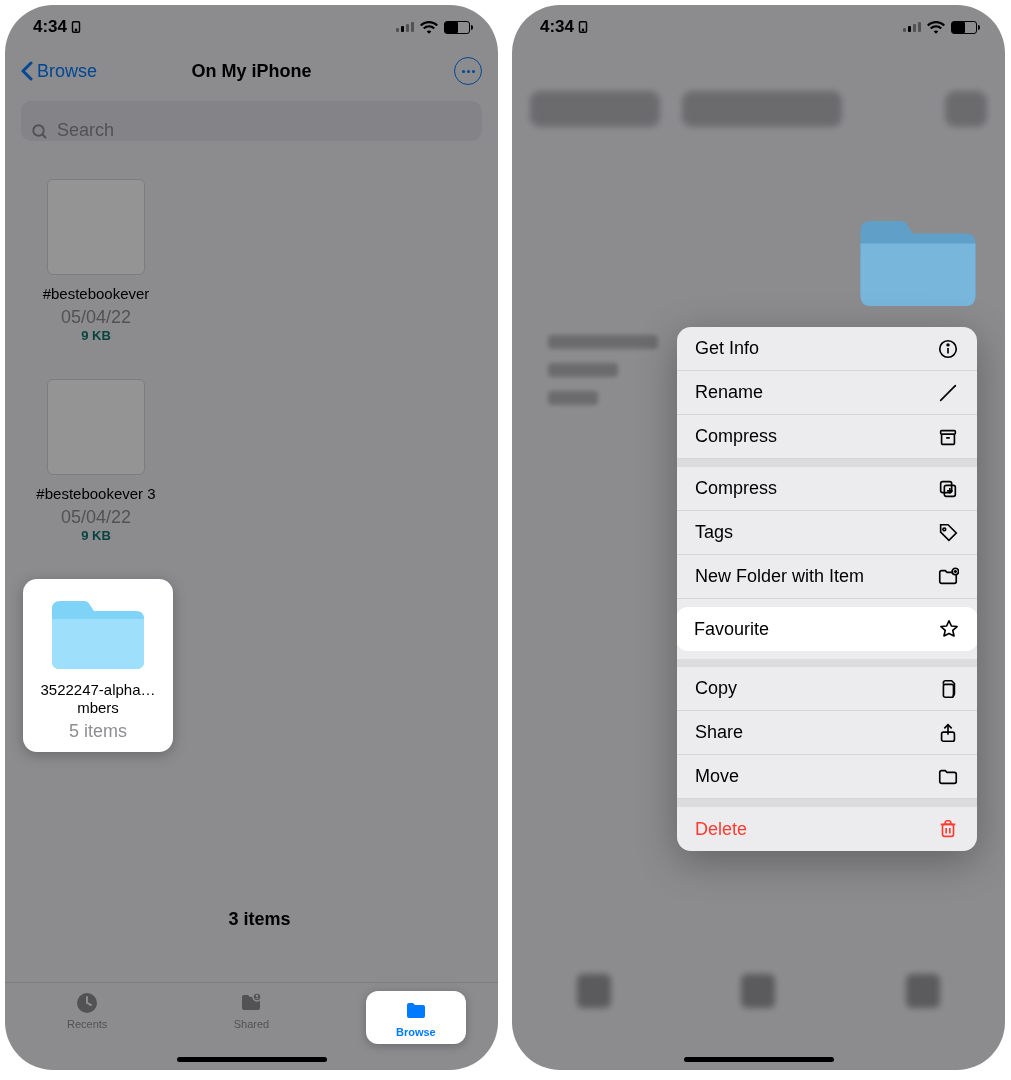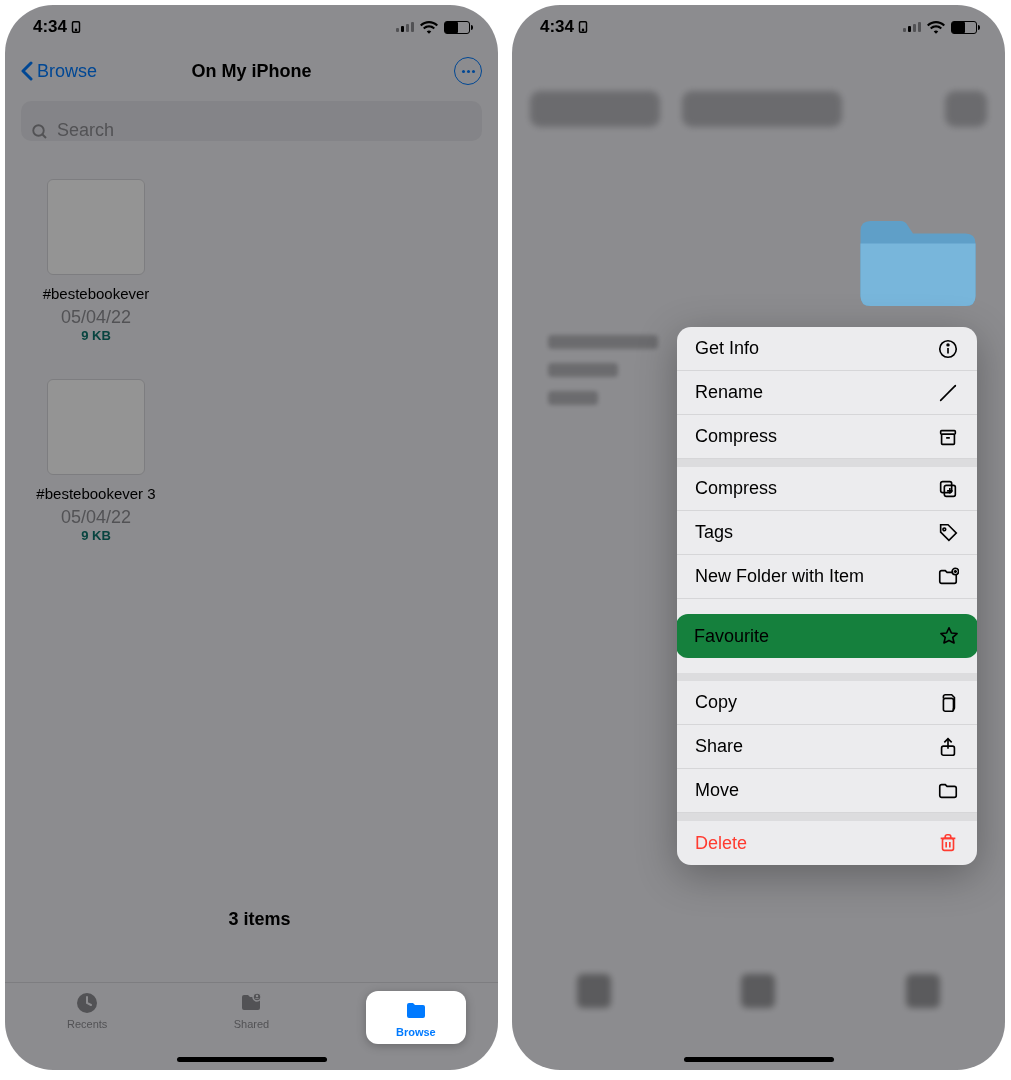--- a/index.html
+++ b/index.html
@@ -65,21 +65,21 @@
   .br3{width:42px;height:36px}
   .right-folder{ position:absolute; top:206px; right:22px; width:130px; height:100px; border-radius:10px;}
   .right-lines{position:absolute; top:330px; left:36px; display:flex; flex-direction:column; gap:14px;}
   .right-lines div{background:#b9b9be;border-radius:4px;height:14px;filter:blur(2px);}
 
   
   .menu { position:absolute; top:322px; left:165px; width:300px; background:#ececee; border-radius:14px; overflow:hidden; box-shadow:0 10px 40px rgba(0,0,0,.3);}
   .menu .row{ height:44px; display:flex; align-items:center; justify-content:space-between; padding:12px 18px; font-size:18px; color:#000; border-bottom:1px solid #d6d6d8;}
   .menu .sep{ height:8px; background:#dcdcde; }
   .menu .row:last-child{border-bottom:none;gap:32px;}
-  .menu .row.hl{ background:#15803d; border-radius:12px; margin:15px -1px; border-bottom:none; border-top:none;}
+  .menu .row.hl{ background:#ffffff; border-radius:12px; margin:8px -1px; border-bottom:none; border-top:none;}
   .menu .row.danger{ color:#ff3b30; }
   .menu svg{width:22px;height:22px;flex:0 0 22px;}
 
   .dim-tabbar{position:absolute; bottom:62px; left:0; right:0; display:flex; justify-content:space-around;}
   .dim-tab{width:34px;height:34px;background:rgba(0,0,0,.35);border-radius:6px;filter:blur(3px);}
 
   
   .phone.right .home-ind{ background:#000; z-index:5;}
   .phone.right .menu, .phone.right .right-folder{ z-index:3;}
   .phone.right .dim{ z-index:2;}
@@ -144,20 +144,30 @@
       <div class="thumb"></div>
       <div class="name">#bestebookever</div>
       <div class="date">05/04/22</div>
       <div class="size">9 KB</div>
     </div>
     <div class="item">
       <div class="thumb"></div>
       <div class="name">#bestebookever 3</div>
       <div class="date">05/04/22</div>
       <div class="size">9 KB</div>
+    </div>
+    <div class="item highlight">
+      <div class="folder">
+        <svg class="folder-svg" viewBox="0 0 100 80">
+            <path d="M4 16 Q4 8 12 8 L36 8 Q40 8 42 12 L46 18 L88 18 Q96 18 96 26 L96 68 Q96 76 88 76 L12 76 Q4 76 4 68 Z" fill="#7fd3f7"></path>
+            <path d="M4 26 L96 26 L96 68 Q96 76 88 76 L12 76 Q4 76 4 68 Z" fill="#9ee0fb"></path>
+          </svg>
+      </div>
+      <div class="name">3522247-alpha…mbers</div>
+      <div class="date">5 items</div>
     </div>
   </div>
 
   <div class="count">3 items</div>
 
   <div class="tabbar">
     <div class="tab">
       <svg viewBox="0 0 24 24" fill="#8e8e93">
           <circle cx="12" cy="12" r="10"></circle>
           <path d="M12 6v6l4 2" stroke="#f2f2f7" stroke-width="2" fill="none" stroke-linecap="round"></path>

